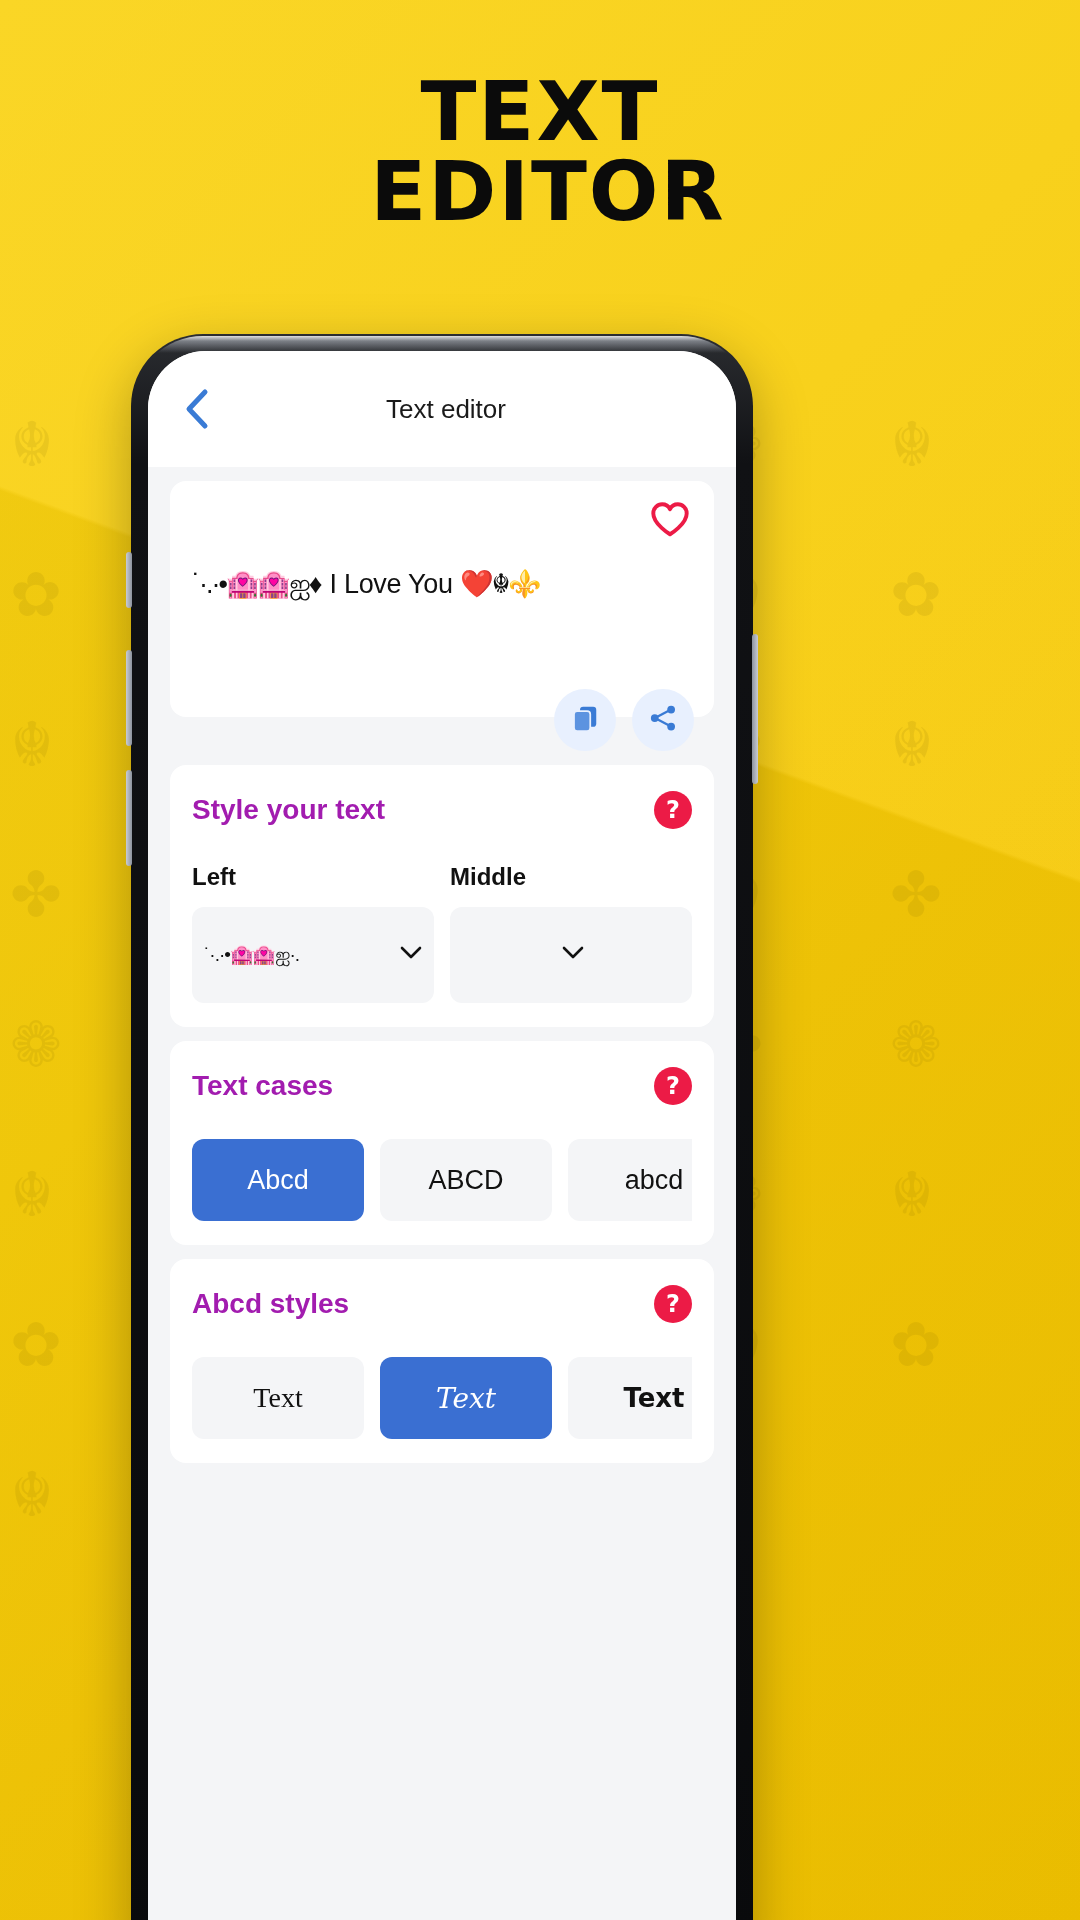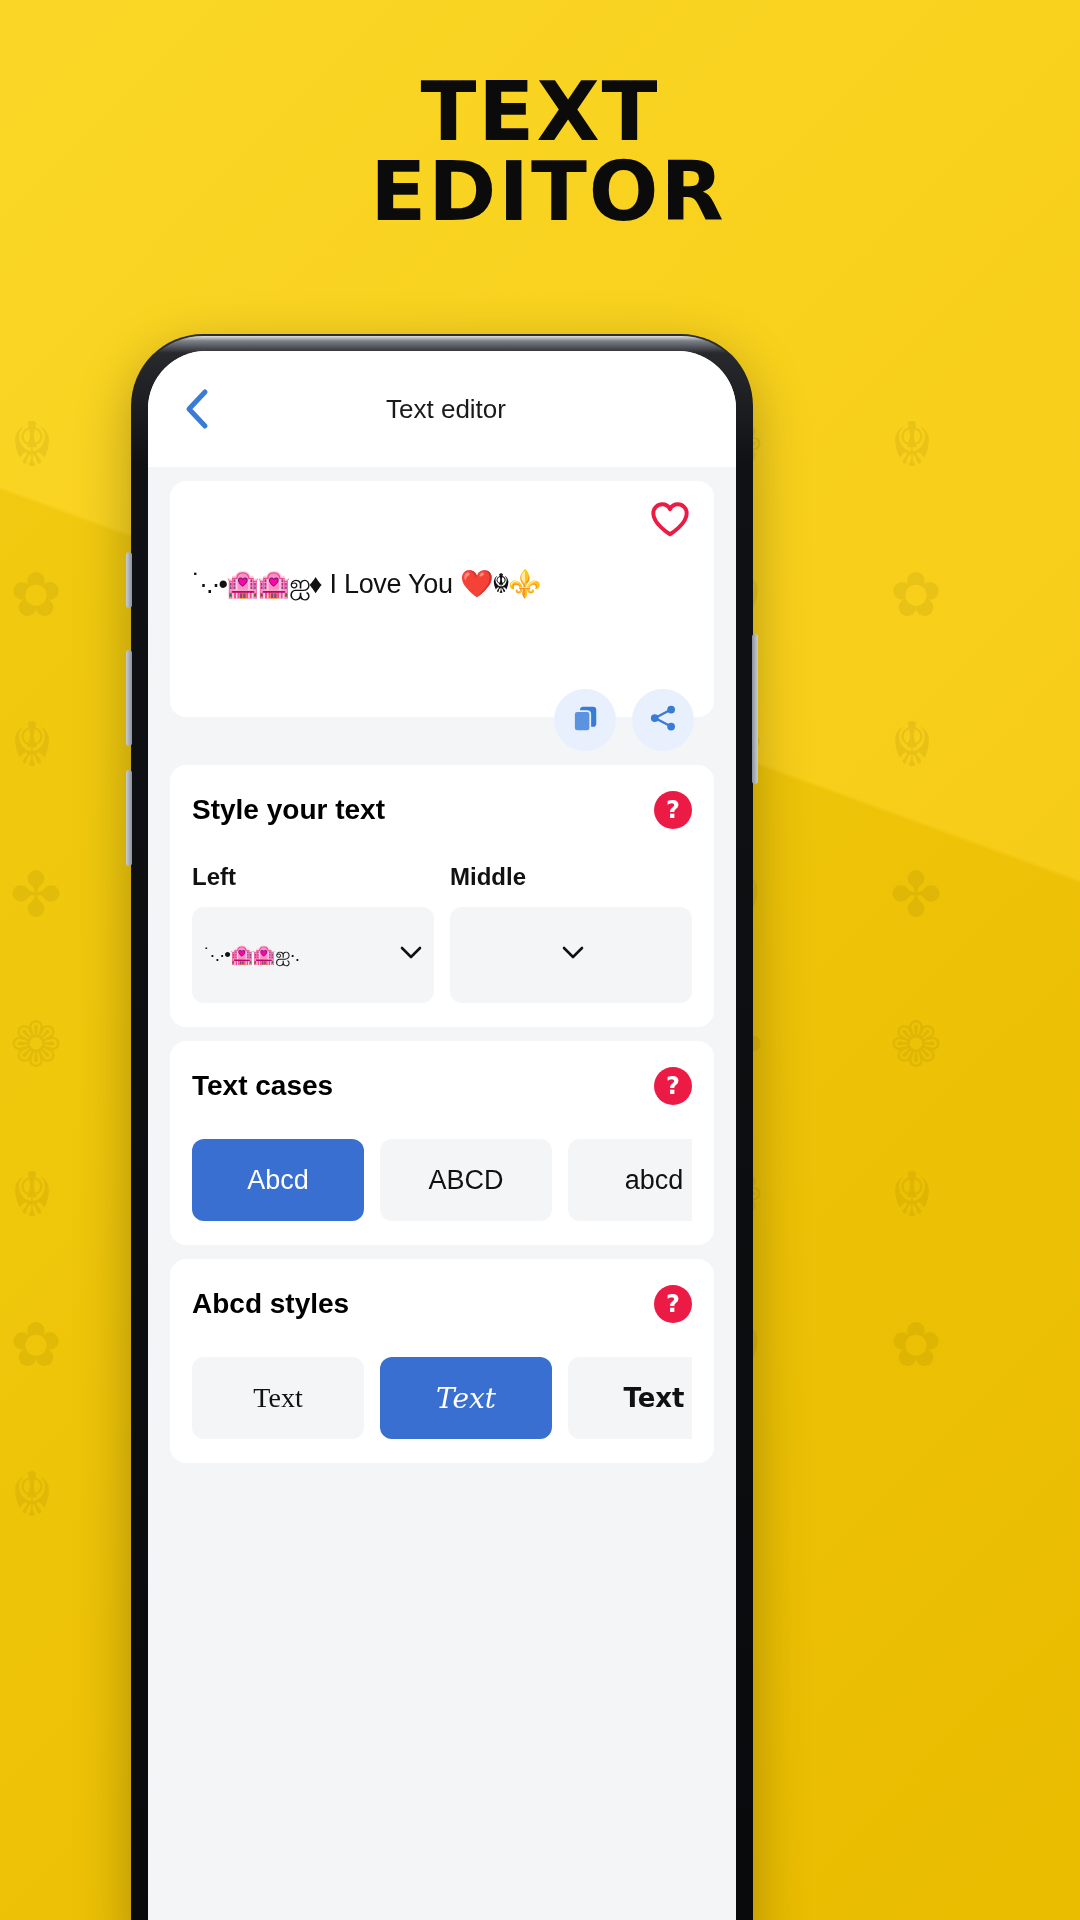--- a/index.html
+++ b/index.html
@@ -169,21 +169,21 @@
   }
 
   
   .section-card { padding: 26px 22px 24px 22px; margin-top: 48px; }
   .section-card.tight { margin-top: 14px; }
   .sec-head {
     display: flex; align-items: center; justify-content: space-between;
     margin-bottom: 34px;
   }
   .sec-title {
-    color: #000000;
+    color: #a21caf;
     font-size: 28px;
     font-weight: 700;
   }
   .help-badge {
     width: 38px; height: 38px; border-radius: 50%;
     background: #EC1B46;
     color: #fff;
     font-size: 24px; font-weight: 700;
     display: flex; align-items: center; justify-content: center;
     cursor: pointer;

